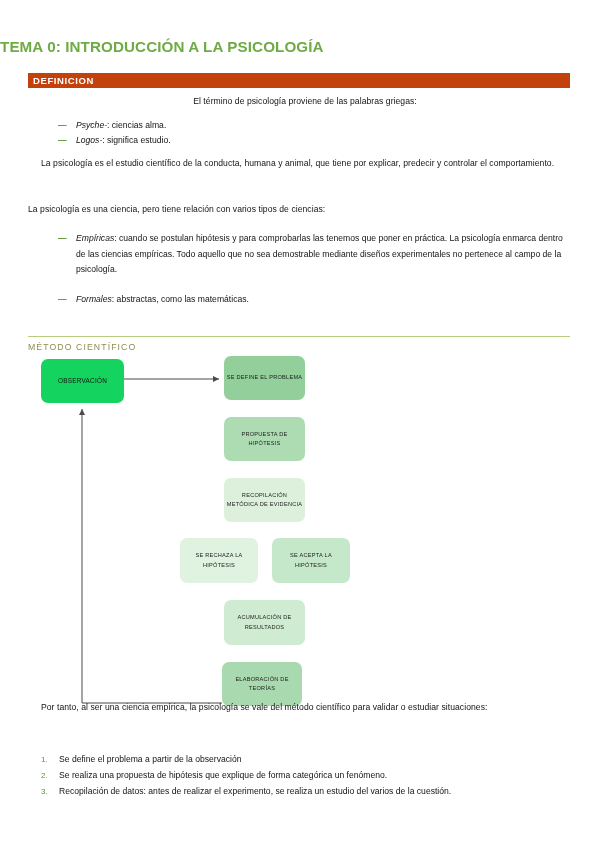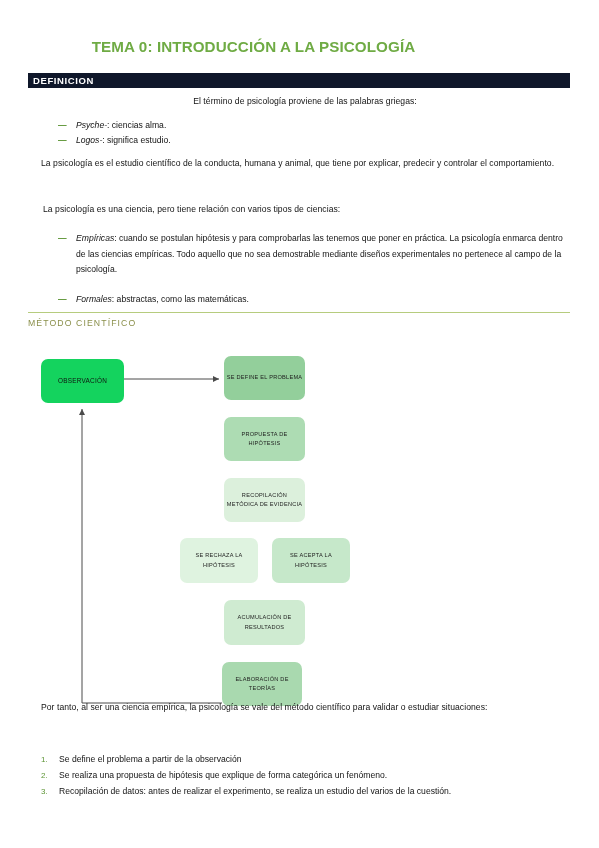--- a/index.html
+++ b/index.html
@@ -18,35 +18,35 @@
     background: #ffffff;
     overflow: hidden;
   }
 
   
   .doc-title {
     position: absolute;
     top: 38px;
     left: 0;
     width: 507px;
-    text-align: center;
+    text-align: left;
     font-size: 15.2px;
     font-weight: bold;
     color: #6FAB44;
     letter-spacing: 0.1px;
   }
 
   
   .section-bar {
     position: absolute;
     left: 28px;
     top: 73px;
     width: 542px;
     height: 15px;
-    background: #0f172a;
+    background: #c2410c;
     color: #ffffff;
     font-size: 9.5px;
     font-weight: bold;
     letter-spacing: 0.6px;
     padding: 2px 0 0 5px;
     box-sizing: border-box;
   }
 
   
   .para {
@@ -69,21 +69,21 @@
     flex: 0 0 18px;
     font-weight: bold;
   }
   .dash-item .dash-body { flex: 1 1 auto; }
   .term { font-style: italic; font-weight: normal; }
 
   
   .subsection {
     position: absolute;
     left: 28px;
-    top: 312px;
+    top: 336px;
     width: 542px;
   }
   .subsection .rule {
     width: 542px;
     height: 1px;
     background: #B6CC7E;
   }
   .subsection .sub-title {
     margin-top: 5px;
     font-size: 8.7px;
@@ -146,21 +146,21 @@
     <span class="dash">—</span>
     <span class="dash-body"><span class="term">Psyche-</span><span>: ciencias alma.</span></span>
   </div>
   <div class="dash-item" style="left:58px; top:133px; width:500px;">
     <span class="dash">—</span>
     <span class="dash-body"><span class="term">Logos-</span><span>: significa estudio.</span></span>
   </div>
 
   <div class="para" style="left:41px; top:156px; width:528px;">La psicología es el estudio científico de la conducta, humana y animal, que tiene por explicar, predecir y controlar el comportamiento.</div>
 
-  <div class="para" style="left:43px; top:202px; width:528px;">La psicología es una ciencia, pero tiene relación con varios tipos de ciencias:</div>
+  <div class="para" style="left:28px; top:202px; width:528px;">La psicología es una ciencia, pero tiene relación con varios tipos de ciencias:</div>
 
   <div class="dash-item" style="left:58px; top:231px; width:512px;">
     <span class="dash">—</span>
     <span class="dash-body"><span class="term">Empíricas</span><span>: cuando se postulan hipótesis y para comprobarlas las tenemos que poner en práctica. La psicología enmarca dentro de las ciencias empíricas. Todo aquello que no sea demostrable mediante diseños experimentales no pertenece al campo de la psicología.</span></span>
   </div>
   <div class="dash-item" style="left:58px; top:292px; width:512px;">
     <span class="dash">—</span>
     <span class="dash-body"><span class="term">Formales</span><span>: abstractas, como las matemáticas.</span></span>
   </div>
 

